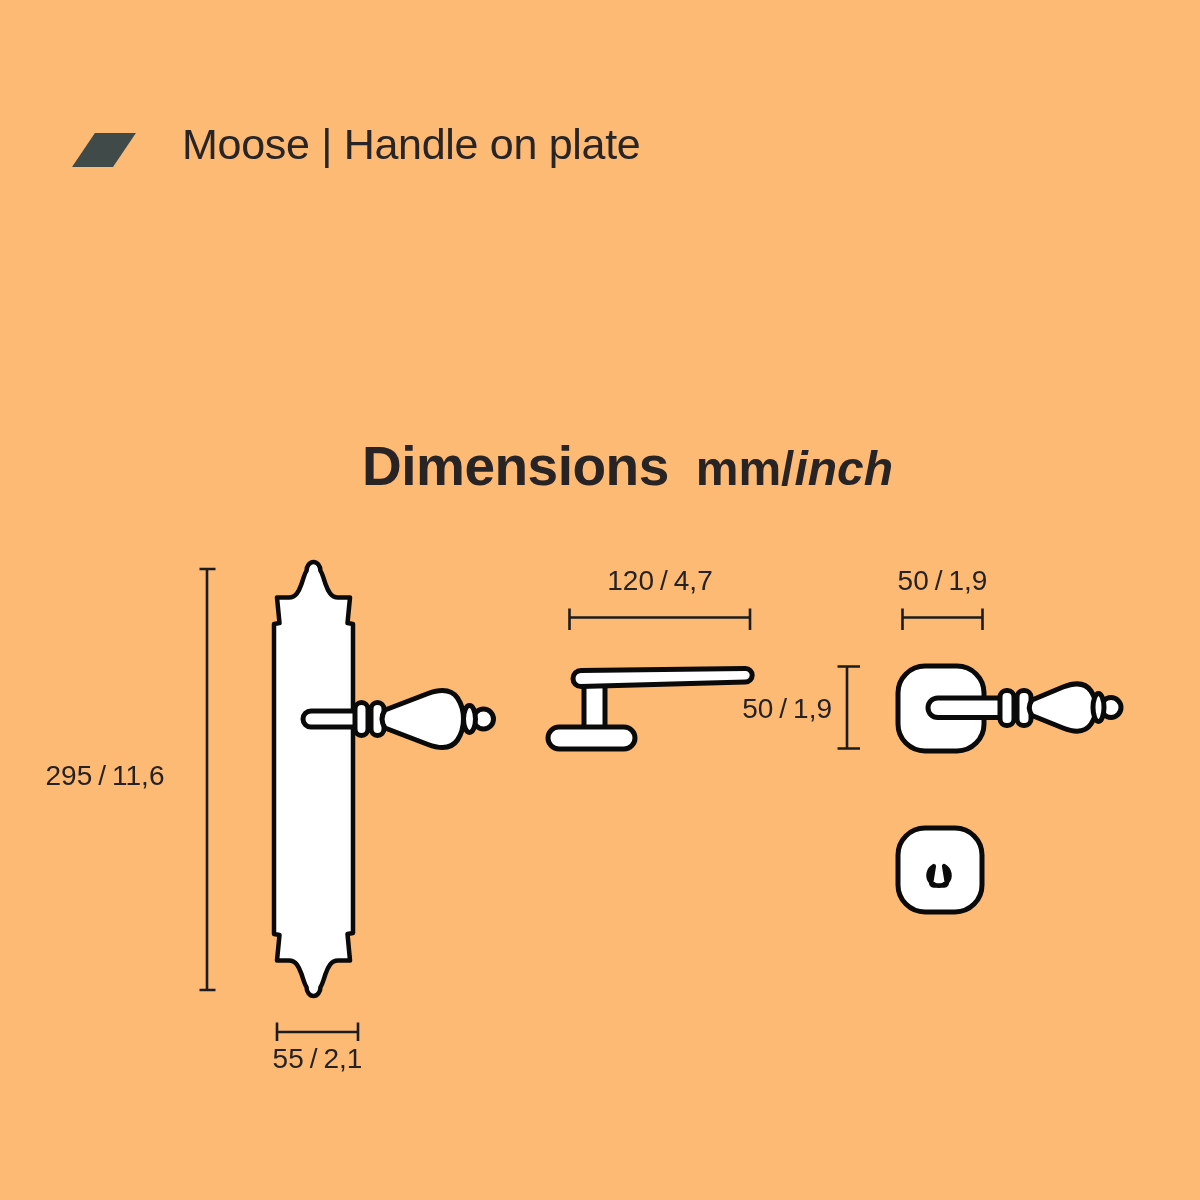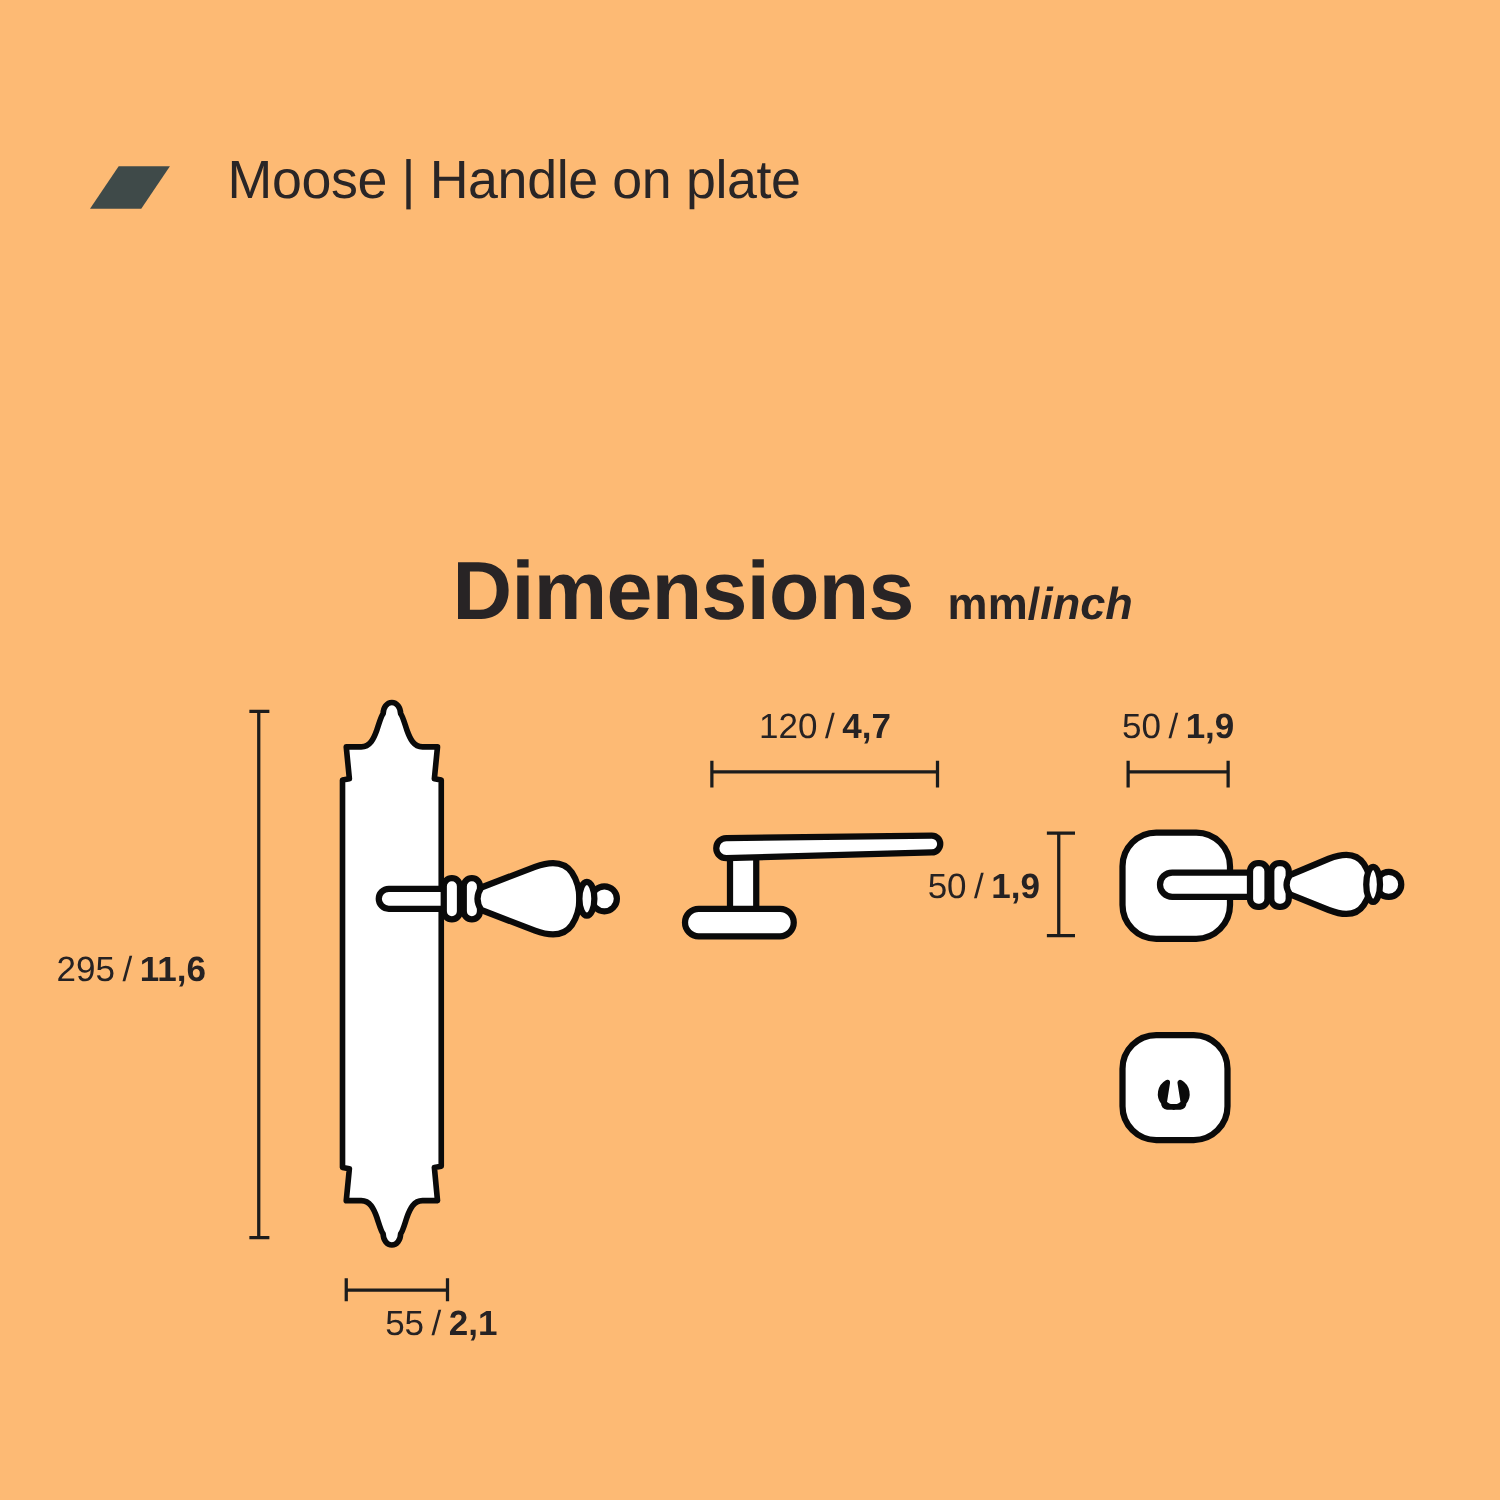--- a/index.html
+++ b/index.html
@@ -10,30 +10,30 @@
   .abs{position:absolute;}
   
   #logo{
     left:72px;top:133px;width:41px;height:34px;background:#3f4a49;
     transform:skewX(-34deg);transform-origin:0 100%;
   }
   
   #product{left:182px;top:119px;font-size:43px;line-height:51px;color:#292526;letter-spacing:-0.3px;}
   
   #sectitle{left:362px;top:434px;white-space:nowrap;}
-  #sectitle .main{font-size:66px;font-weight:700;letter-spacing:-0.5px;}
-  #sectitle .unit{font-size:36px;font-weight:600;margin-left:27px;letter-spacing:0;}
+  #sectitle .main{font-size:55px;font-weight:700;letter-spacing:-0.5px;}
+  #sectitle .unit{font-size:48px;font-weight:600;margin-left:27px;letter-spacing:0;}
   #sectitle .unit .inch{font-style:italic;}
   
   .dim{font-size:28px;color:#262223;white-space:nowrap;}
   .dim b{font-weight:400;}
   .dim .sl{margin:0 6px;font-weight:400;}
-  .dim span{font-weight:700;}
+  .dim span{font-weight:400;}
   #dim-plate-height{left:18px;top:760px;width:174px;text-align:center;}
-  #dim-plate-width{left:237px;top:1043px;width:161px;text-align:right;}
+  #dim-plate-width{left:237px;top:1043px;width:161px;text-align:center;}
   #dim-handle-length{left:580px;top:565px;width:160px;text-align:center;}
   #dim-handle-projection{left:664px;top:693px;width:168px;text-align:right;}
   #dim-rose-width{left:862px;top:565px;width:161px;text-align:center;}
   
   #art{left:0;top:0;}
   .shape{fill:#ffffff;stroke:#0a0a0a;stroke-width:5;stroke-linejoin:round;stroke-linecap:round;}
   .shape.thin{stroke-width:4.5;}
   .dimline{fill:none;stroke:#1c1c1c;stroke-width:2.6;stroke-linecap:butt;}
 </style>
 </head>

